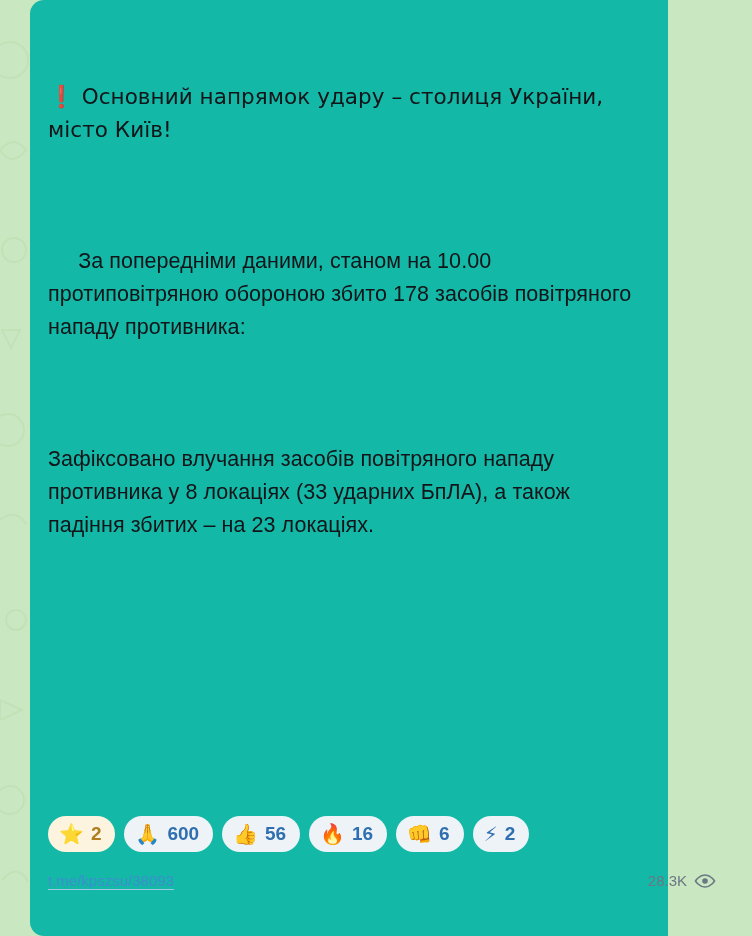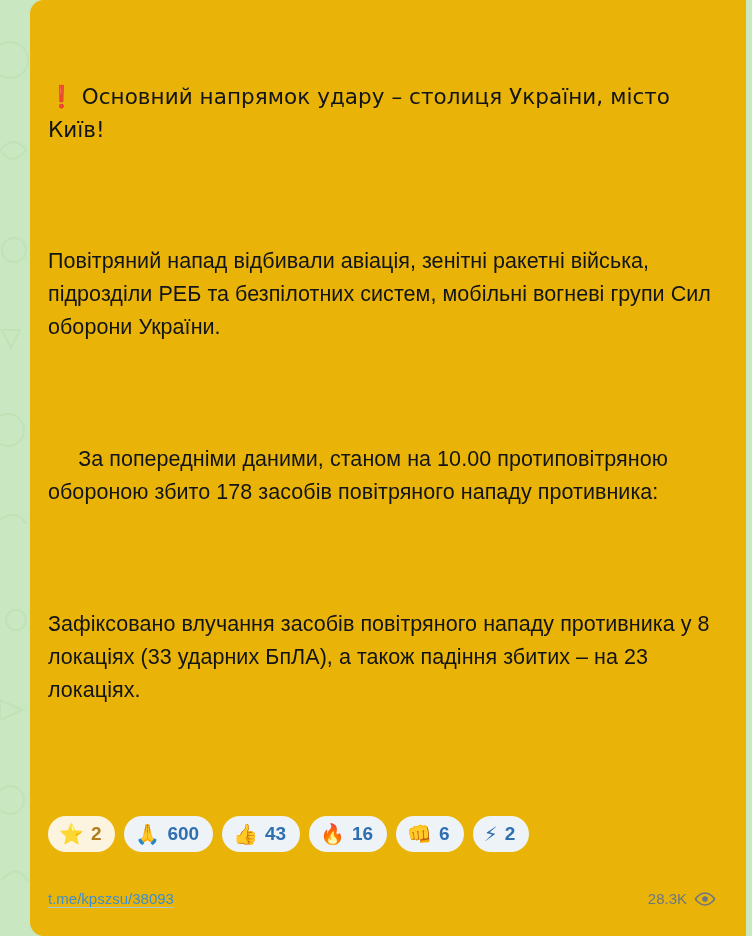--- a/index.html
+++ b/index.html
@@ -23,23 +23,23 @@
   }
   .doodles {
     position: absolute;
     inset: 0;
     opacity: 0.45;
   }
   .bubble {
     position: absolute;
     left: 30px;
     top: 0;
-    width: 716px;
+    width: 638px;
     height: 936px;
-    background: #eab308;
+    background: #14b8a6;
     border-top-left-radius: 14px;
     border-bottom-left-radius: 14px;
     box-sizing: border-box;
     padding: 14px 16px 0 18px;
   }
   .msg-text {
     font-size: 21.5px;
     line-height: 33px;
     color: #111418;
     letter-spacing: 0.05px;
@@ -100,21 +100,20 @@
     text-decoration: underline;
     text-decoration-color: #9ec7e8;
     text-underline-offset: 3px;
     cursor: pointer;
   }
   .meta {
     display: flex;
     align-items: center;
     gap: 10px;
     color: #6b7785;
-    margin-top: 18px;
   }
   .views {
     display: flex;
     align-items: center;
     gap: 7px;
   }
   .eye {
     display: inline-block;
     width: 22px;
     height: 14px;
@@ -137,39 +136,38 @@
       <circle cx="16" cy="620" r="10"></circle>
       <path d="M0 700 l22 10 l-22 10 z"></path>
       <circle cx="10" cy="800" r="14"></circle>
       <path d="M2 880 q16 -18 26 2"></path>
     </g>
   </svg>
 
   <div class="bubble">
     <div class="msg-text">
       <p class="para emoji">❗ Основний напрямок удару – столиця України, місто Київ!</p>
-      <p class="para">Повітряний напад відбивали авіація, зенітні ракетні війська, підрозділи РЕБ та безпілотних систем, мобільні вогневі групи Сил оборони України.</p>
       <p class="para">     За попередніми даними, станом на 10.00 протиповітряною обороною збито 178 засобів повітряного нападу противника:</p>
       <p class="para">Зафіксовано влучання засобів повітряного нападу противника у 8 локаціях (33 ударних БпЛА), а також падіння збитих – на 23 локаціях.</p>
       
     </div>
   </div>
 
   <div class="reactions">
     <div class="reaction highlight">
       <span class="r-emoji">⭐</span>
       <span>2</span>
     </div>
     <div class="reaction">
       <span class="r-emoji">🙏</span>
       <span>600</span>
     </div>
     <div class="reaction">
       <span class="r-emoji">👍</span>
-      <span>43</span>
+      <span>56</span>
     </div>
     <div class="reaction">
       <span class="r-emoji">🔥</span>
       <span>16</span>
     </div>
     <div class="reaction">
       <span class="r-emoji">👊</span>
       <span>6</span>
     </div>
     <div class="reaction">

